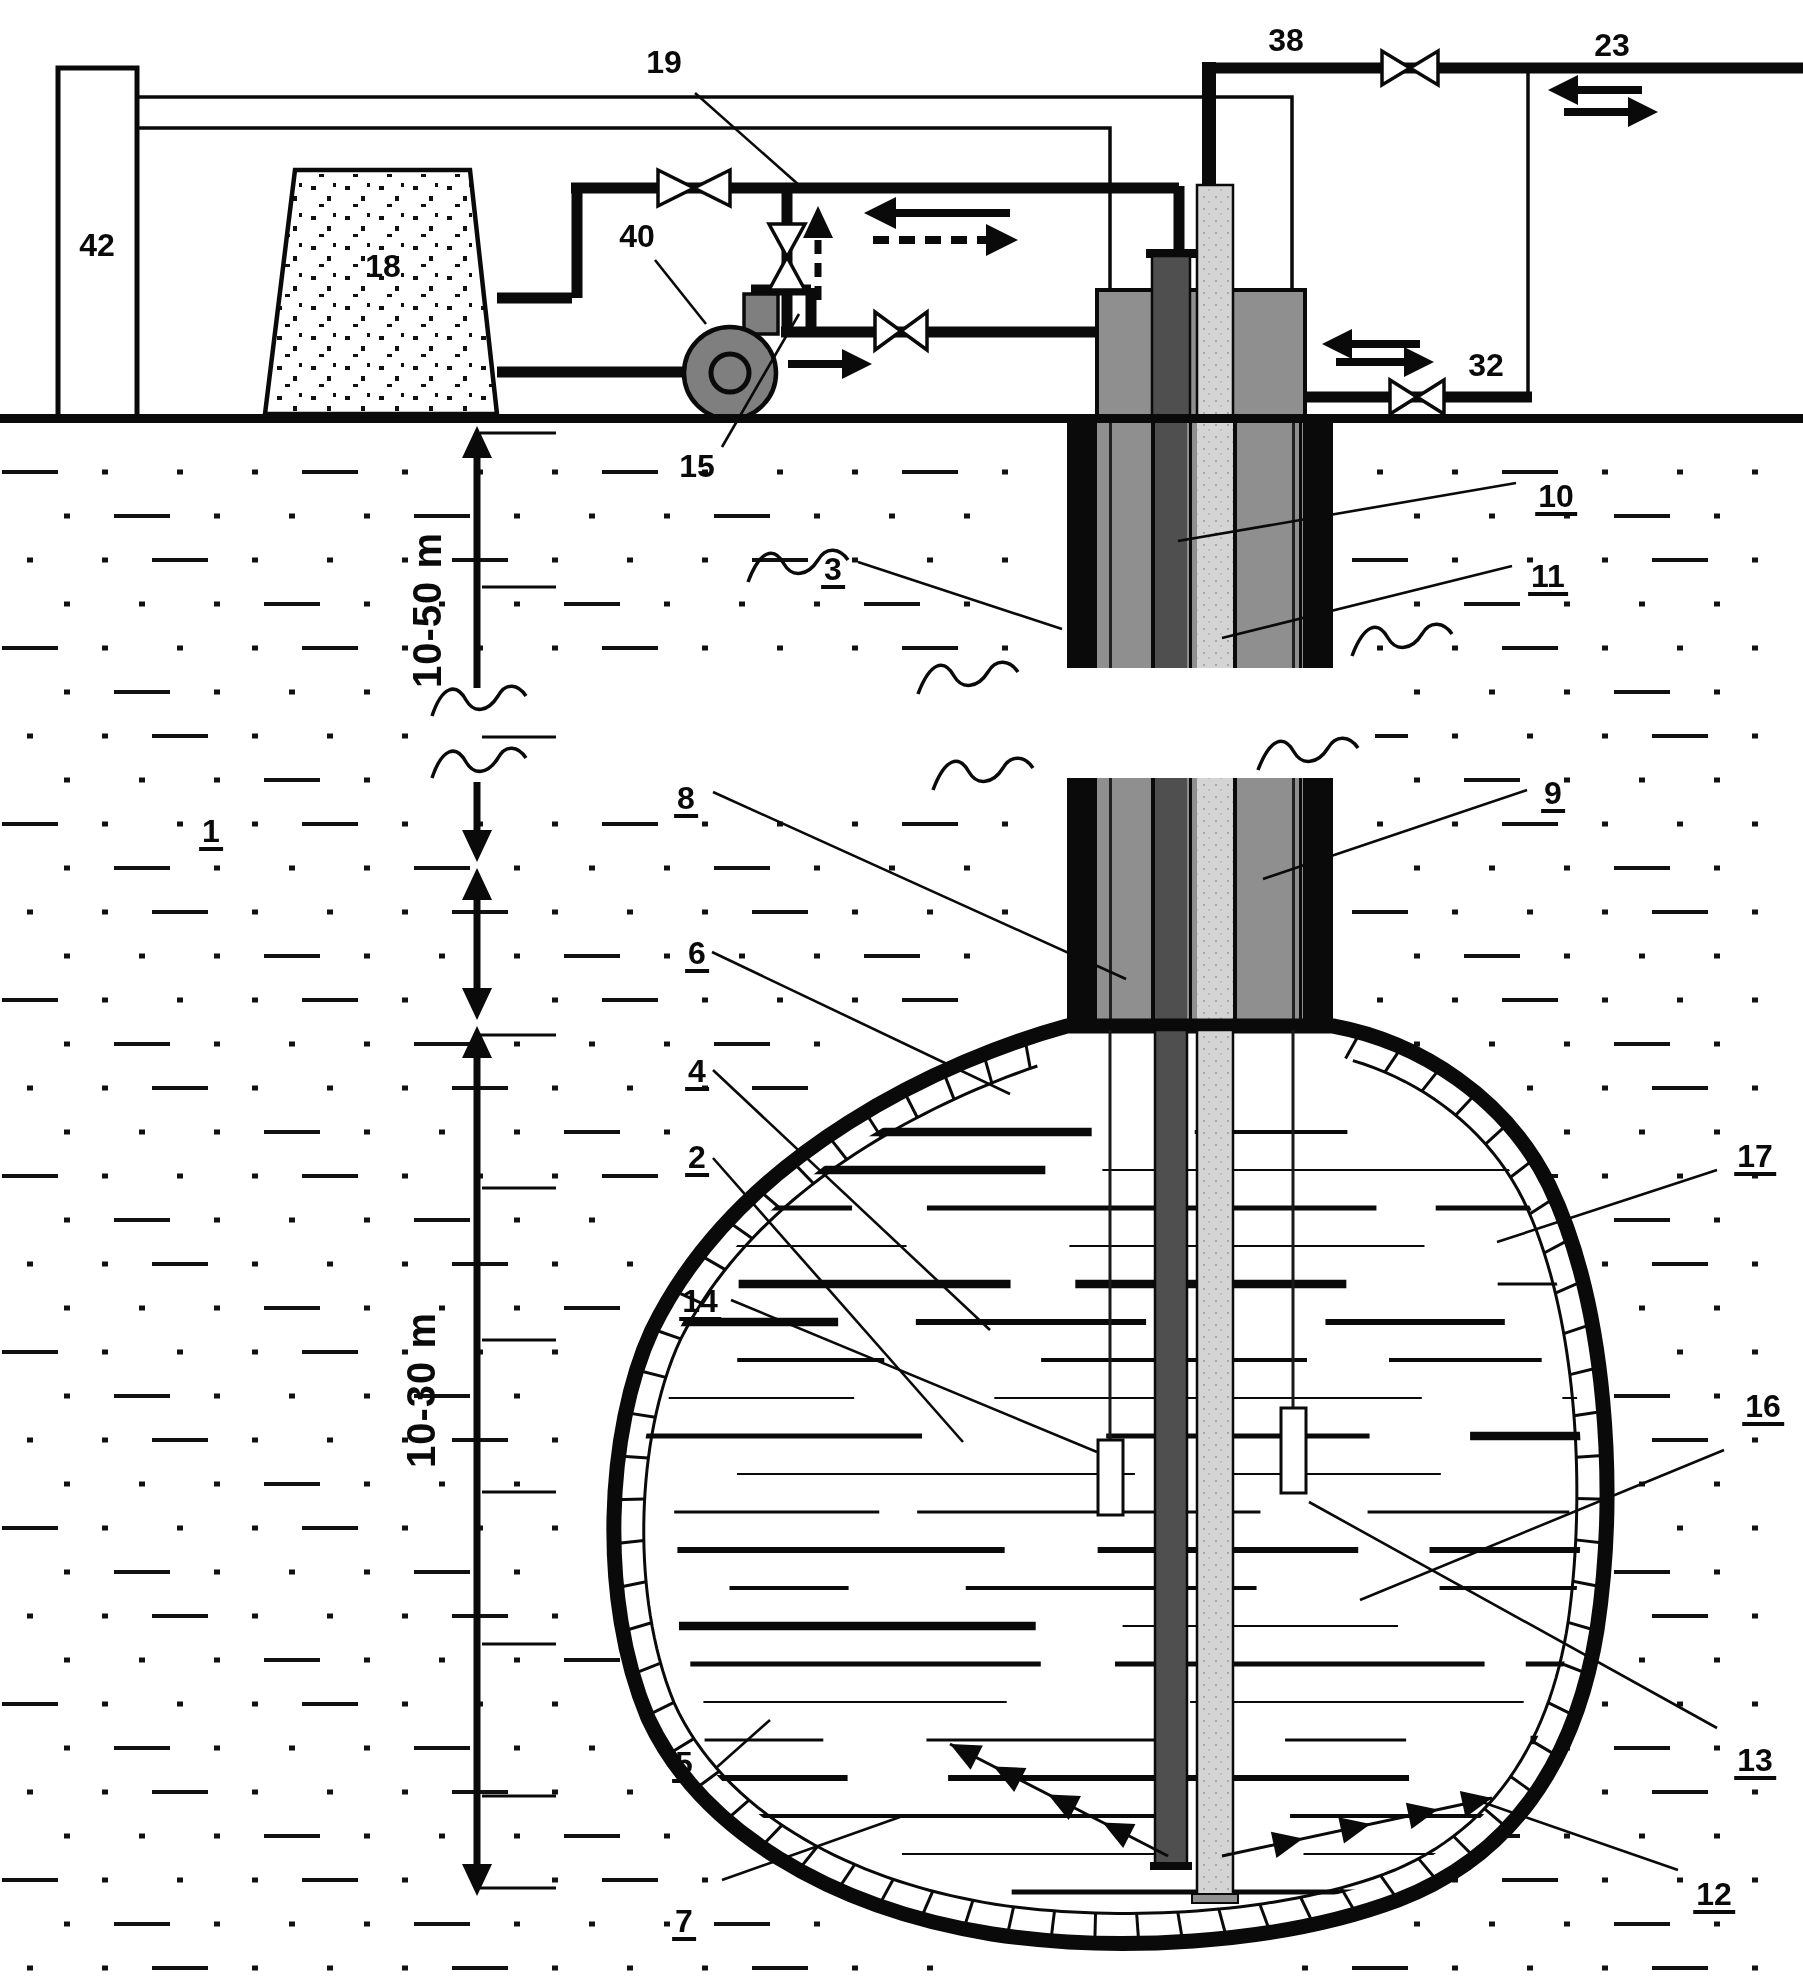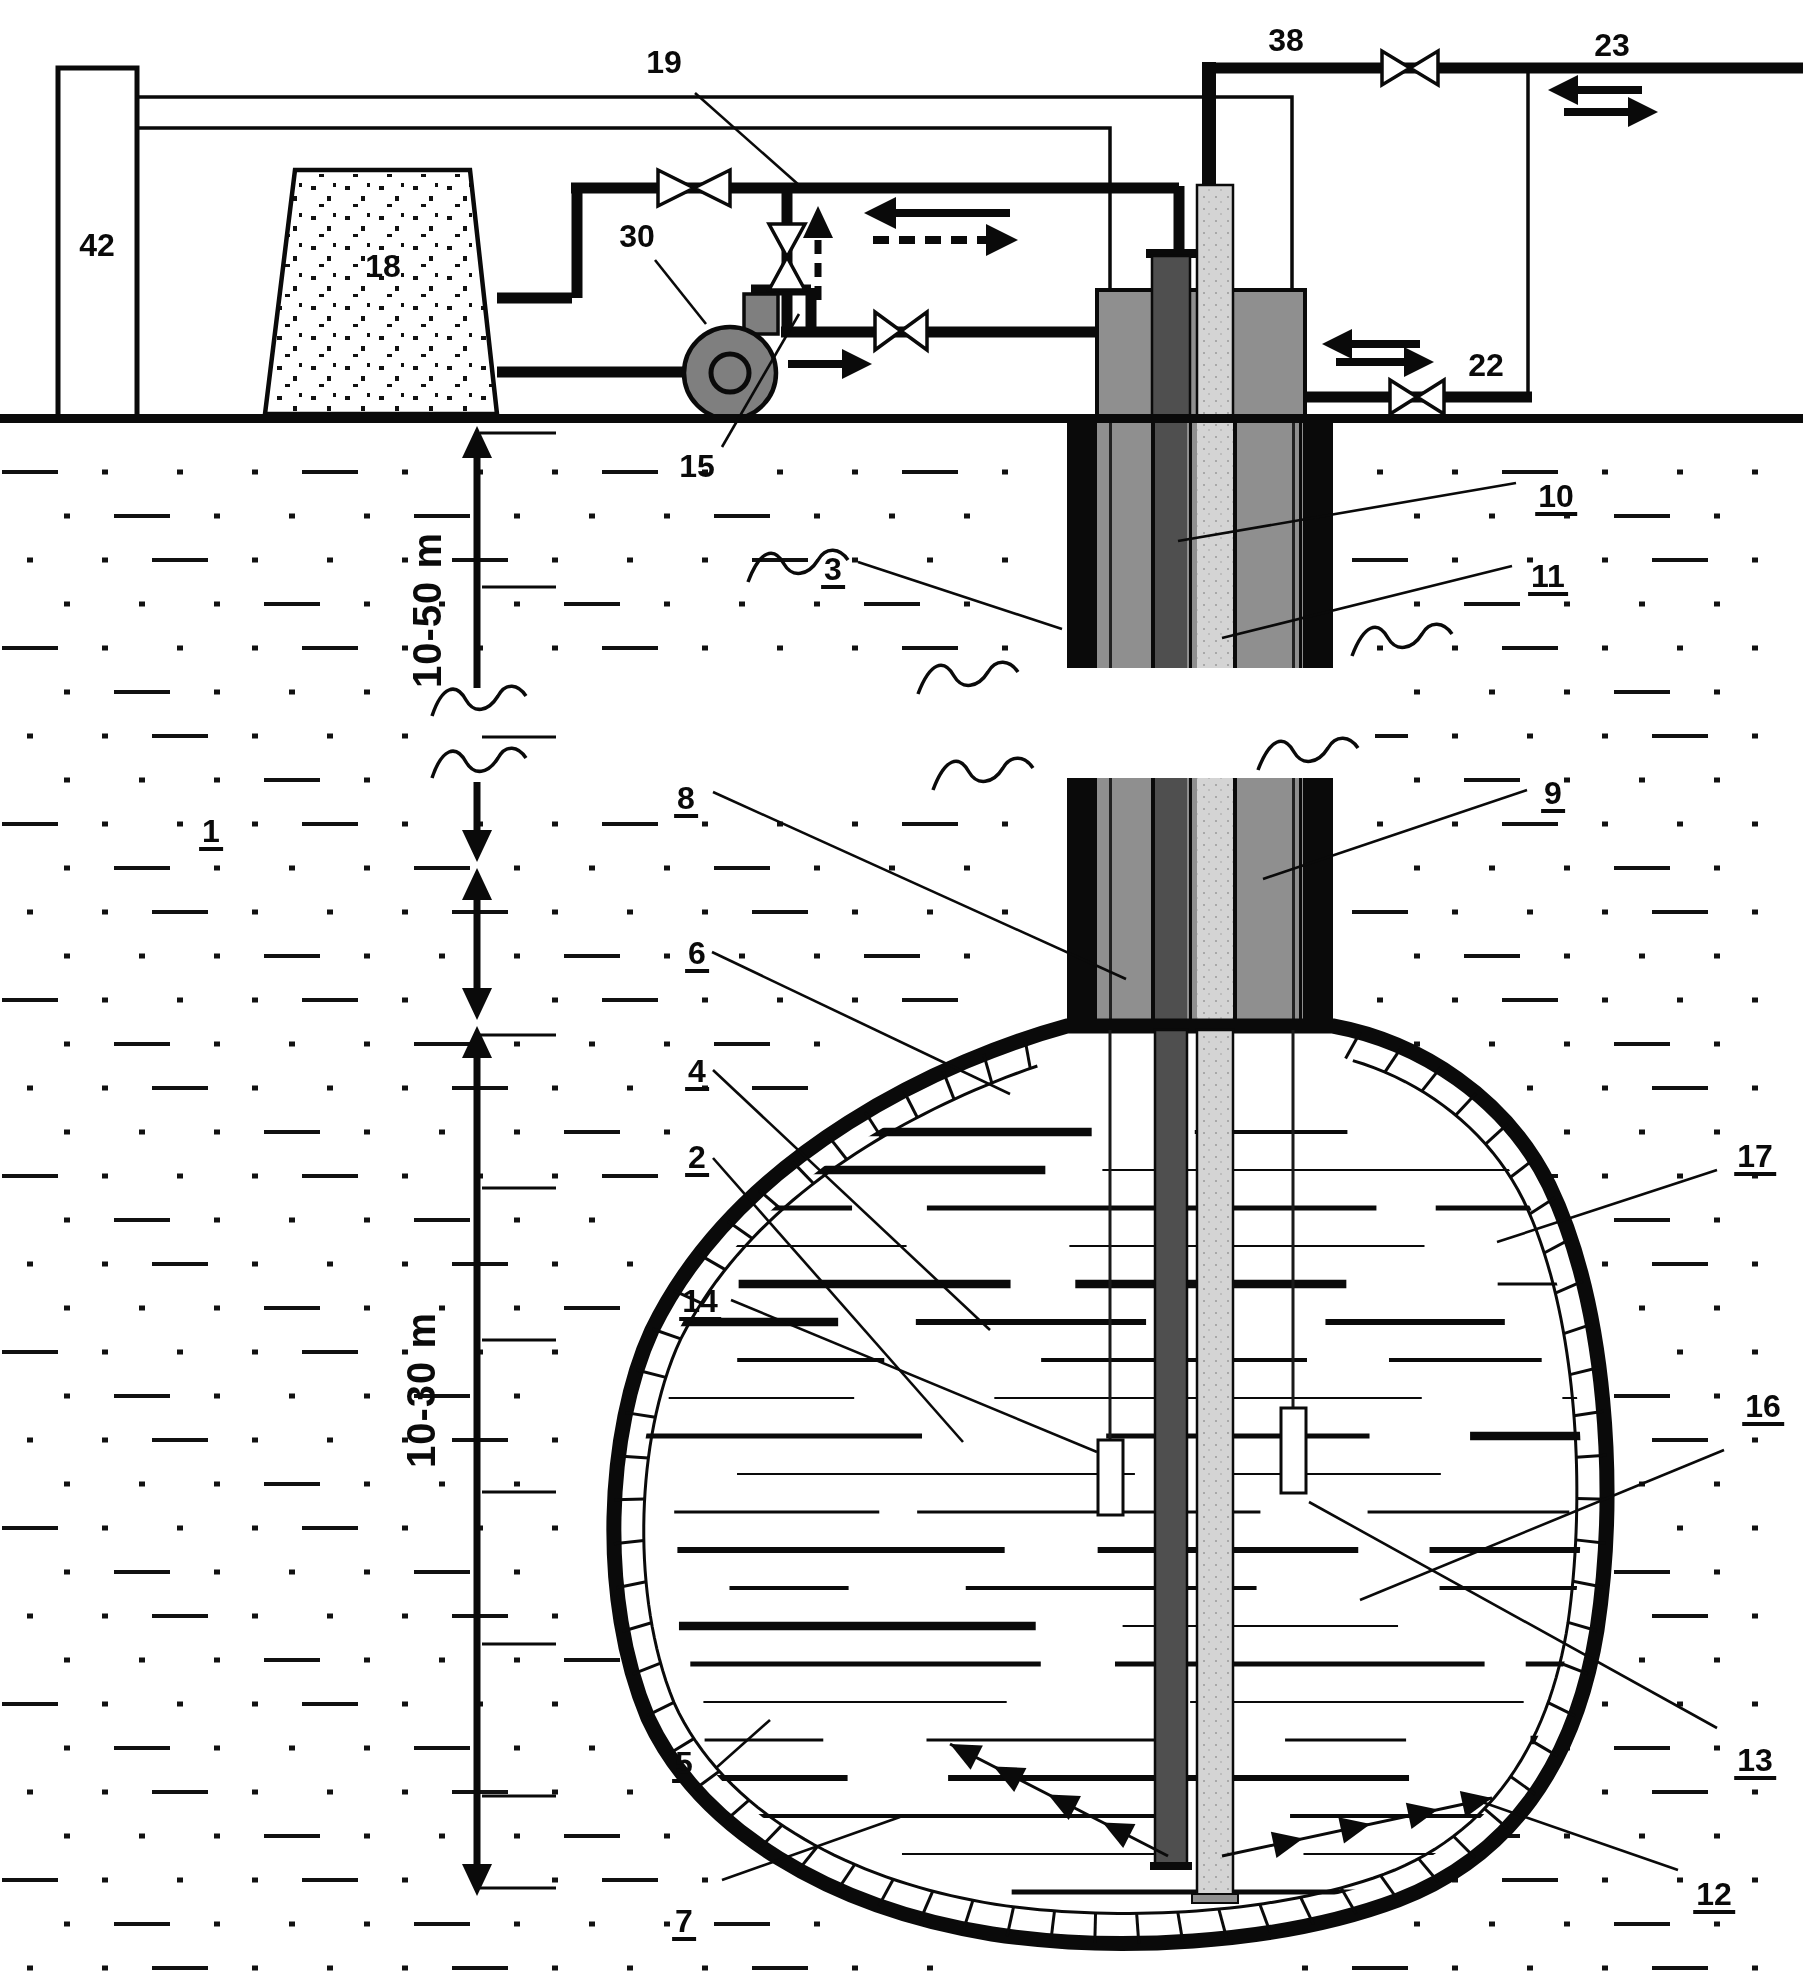--- a/index.html
+++ b/index.html
@@ -887,25 +887,25 @@
         <line x1="1678" y1="1870" x2="1482" y2="1802"></line>
         <line x1="716" y1="1768" x2="770" y2="1720"></line>
         <line x1="722" y1="1880" x2="900" y2="1817"></line>
       </g>
 </svg>
 
 <div id="labels-layer">
       <div class="lbl" style="left: 97px; top: 245px;">42</div>
       <div class="lbl" style="left: 383px; top: 266px;">18</div>
       <div class="lbl" style="left: 664px; top: 62px;">19</div>
-      <div class="lbl" style="left: 637px; top: 236px;">30</div>
+      <div class="lbl" style="left: 637px; top: 236px;">40</div>
       <div class="lbl" style="left: 697px; top: 466px;">15</div>
       <div class="lbl" style="left: 1286px; top: 40px;">38</div>
       <div class="lbl" style="left: 1612px; top: 45px;">23</div>
-      <div class="lbl" style="left: 1486px; top: 365px;">22</div>
+      <div class="lbl" style="left: 1486px; top: 365px;">32</div>
       <div class="lbl u" style="left: 1556px; top: 478px;">10</div>
       <div class="lbl u" style="left: 1548px; top: 558px;">11</div>
       <div class="lbl u" style="left: 833px; top: 551px;">3</div>
       <div class="lbl u" style="left: 686px; top: 780px;">8</div>
       <div class="lbl u" style="left: 1553px; top: 775px;">9</div>
       <div class="lbl u" style="left: 697px; top: 935px;">6</div>
       <div class="lbl u" style="left: 697px; top: 1053px;">4</div>
       <div class="lbl u" style="left: 697px; top: 1139px;">2</div>
       <div class="lbl u" style="left: 700px; top: 1283px;">14</div>
       <div class="lbl u" style="left: 1755px; top: 1138px;">17</div>

